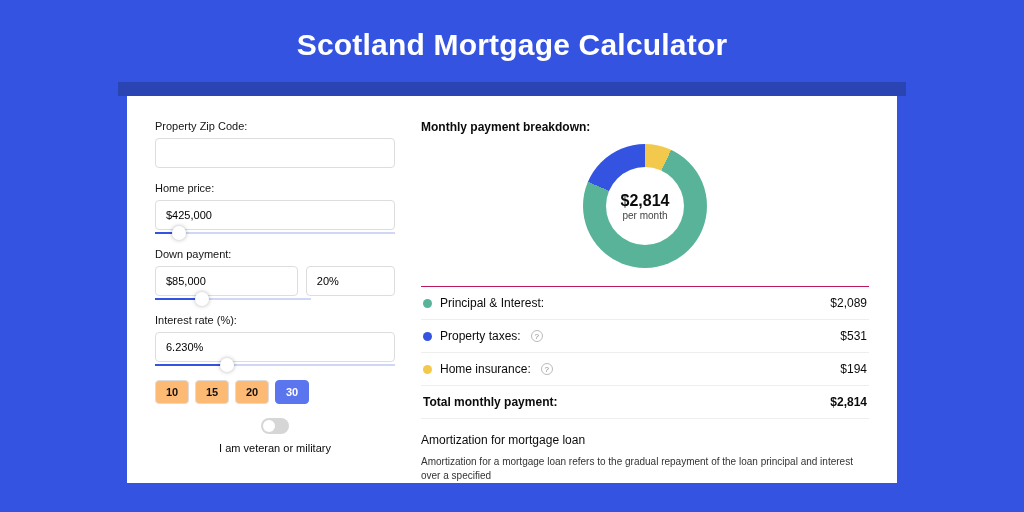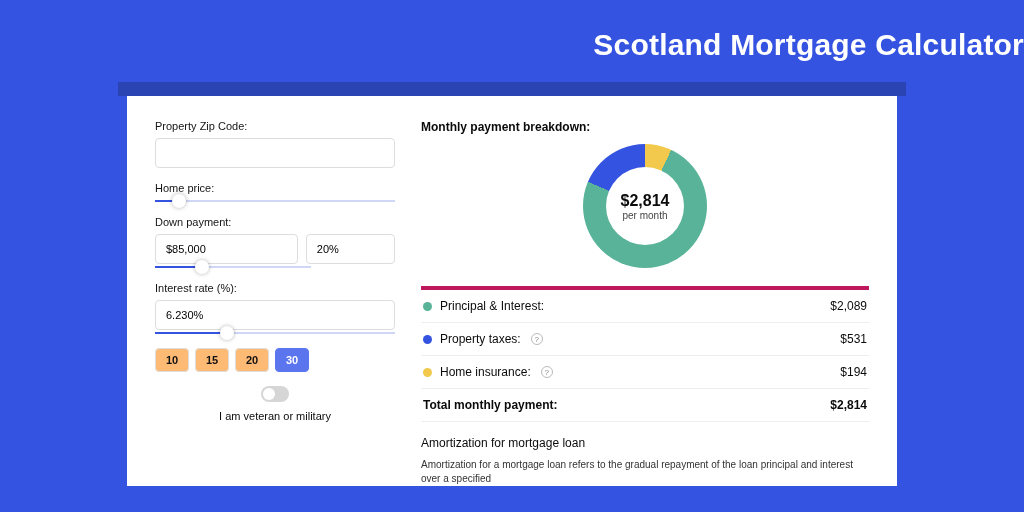--- a/index.html
+++ b/index.html
@@ -4,21 +4,21 @@
 <style>
   * { box-sizing: border-box; margin: 0; padding: 0; }
   body {
     font-family: -apple-system, BlinkMacSystemFont, "Segoe UI", Arial, sans-serif;
     background: #3453e1;
     width: 1024px;
     height: 512px;
     overflow: hidden;
   }
   .title {
-    text-align: right;
+    text-align: center;
     color: #ffffff;
     font-weight: 700;
     font-size: 30px;
     padding: 28px 0 20px;
     letter-spacing: 0.2px;
   }
   .shadow-strip {
     background: #2b44b4;
     height: 14px;
     width: 788px;
@@ -99,21 +99,21 @@
       #3453e1 293deg 360deg
     );
     display:flex; align-items:center; justify-content:center;
   }
   .donut-hole{
     width:78px; height:78px; border-radius:50%; background:#fff;
     display:flex; flex-direction:column; align-items:center; justify-content:center;
   }
   .donut-amt{ font-weight:700; font-size:16px; }
   .donut-sub{ font-size:10px; color:#444;text-align:right; }
-  .legend{ margin-top:8px; border-top:4px solid #be185d; }
+  .legend{ margin-top:8px; border-top:1px solid #be185d; }
   .legend-row{
     display:flex; align-items:center; justify-content:space-between;
     padding:9px 2px; border-bottom:1px solid #eee;
     font-size:12px;
   }
   .legend-left{ display:flex; align-items:center; gap:8px; }
   .dot{ width:9px; height:9px; border-radius:50%; }
   .dot.green{ background:#59b398; }
   .dot.blue { background:#3453e1; }
   .dot.yellow{ background:#f2c94c; }
@@ -139,20 +139,21 @@
 
   <div class="left">
 
     <div class="row">
       <div class="label">Property Zip Code:</div>
       <input class="field" value="" style="">
     </div>
 
     <div class="row">
       <div class="label">Home price:</div>
+      <input class="field" value="$425,000" style="">
       <div class="slider-bar">
         <div class="fill" style="width:10%;"></div>
         <div class="thumb" style="left:10%;"></div>
       </div>
     </div>
 
     <div class="row">
       <div class="label">Down payment:</div>
       <div class="twin">
         <input class="field" value="$85,000" style="">

